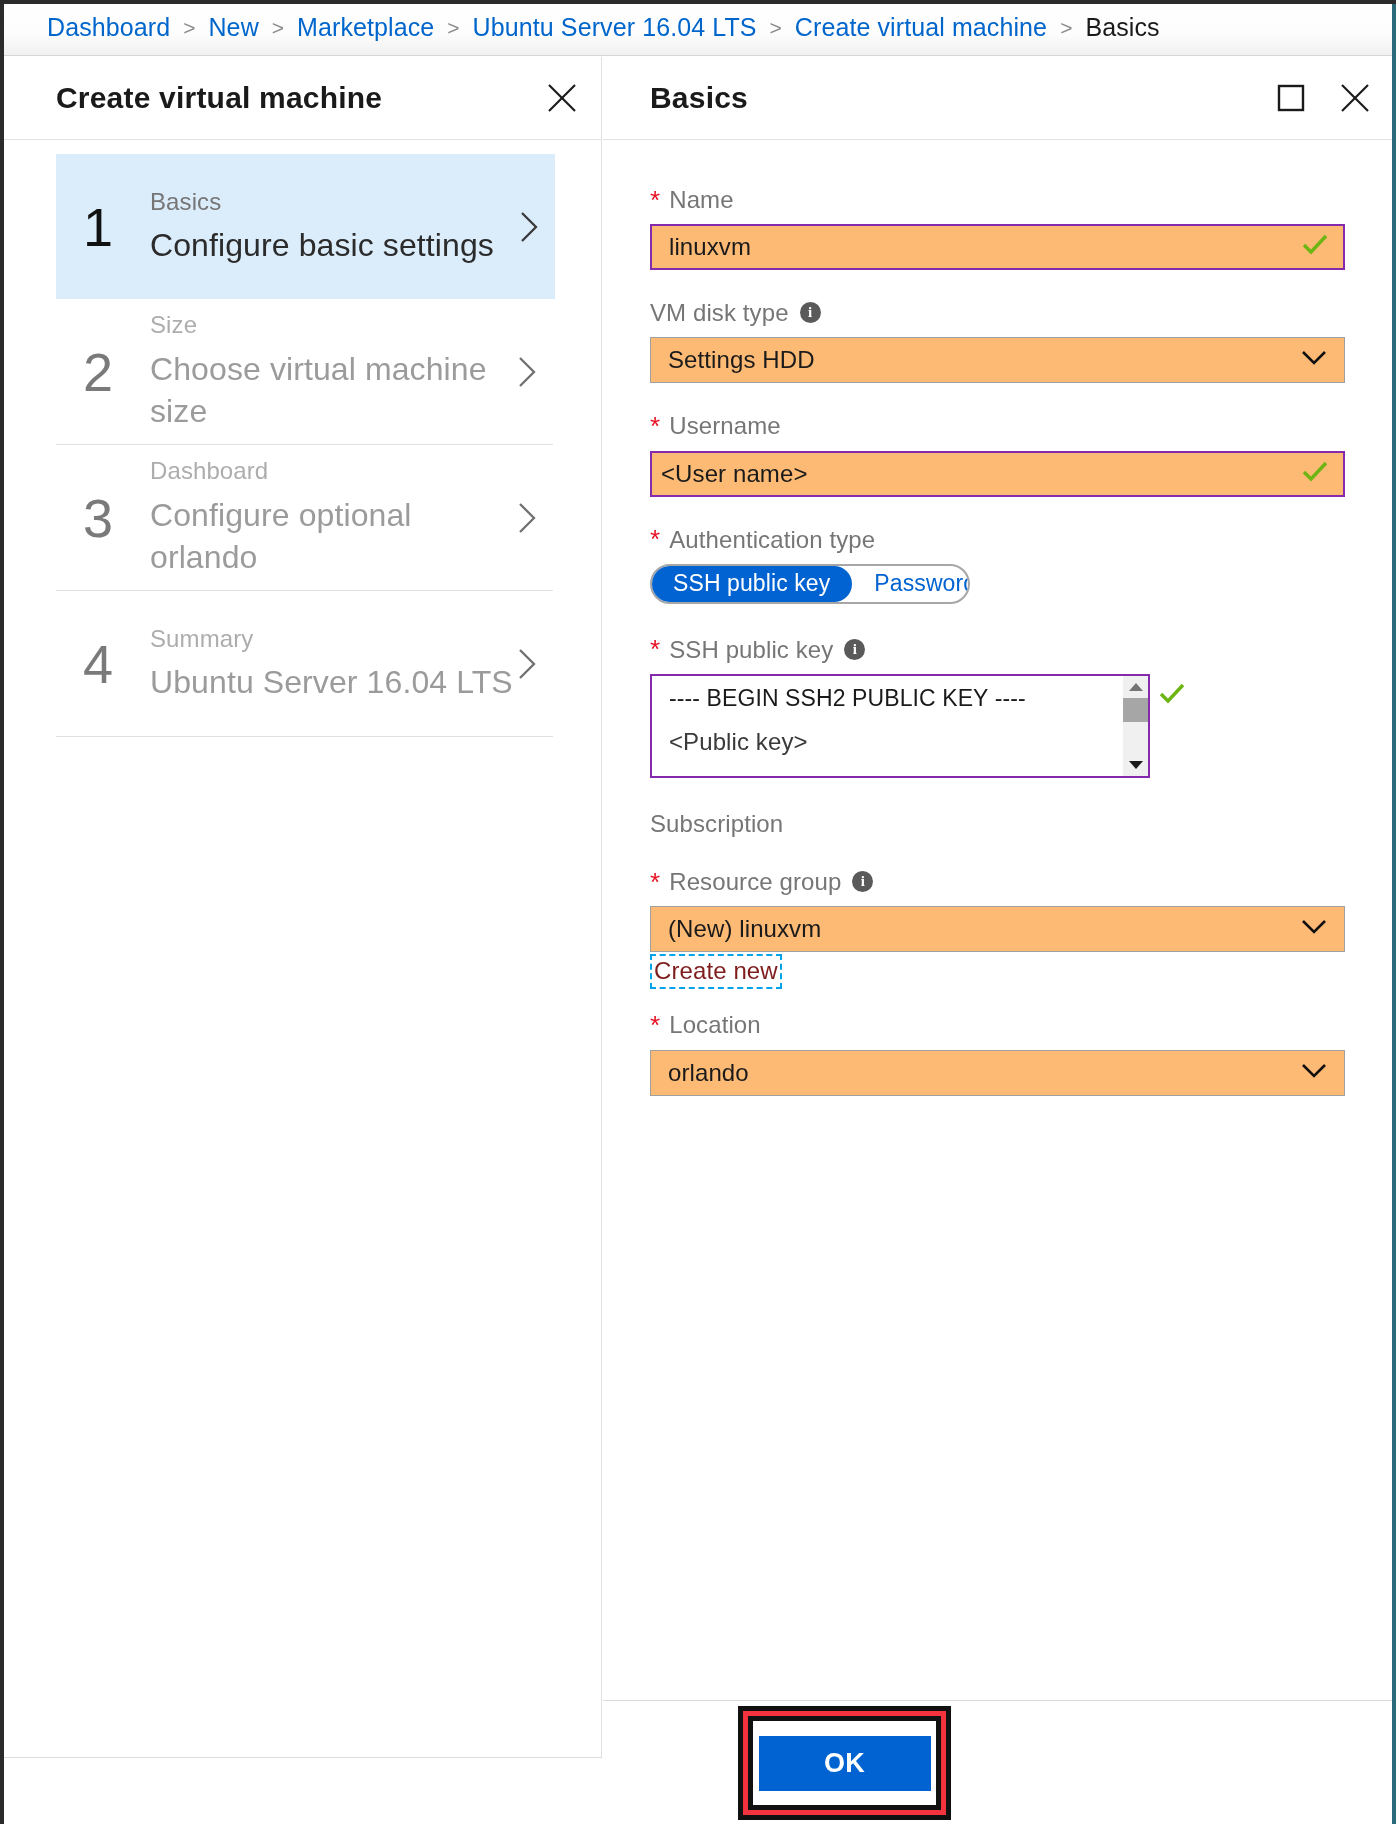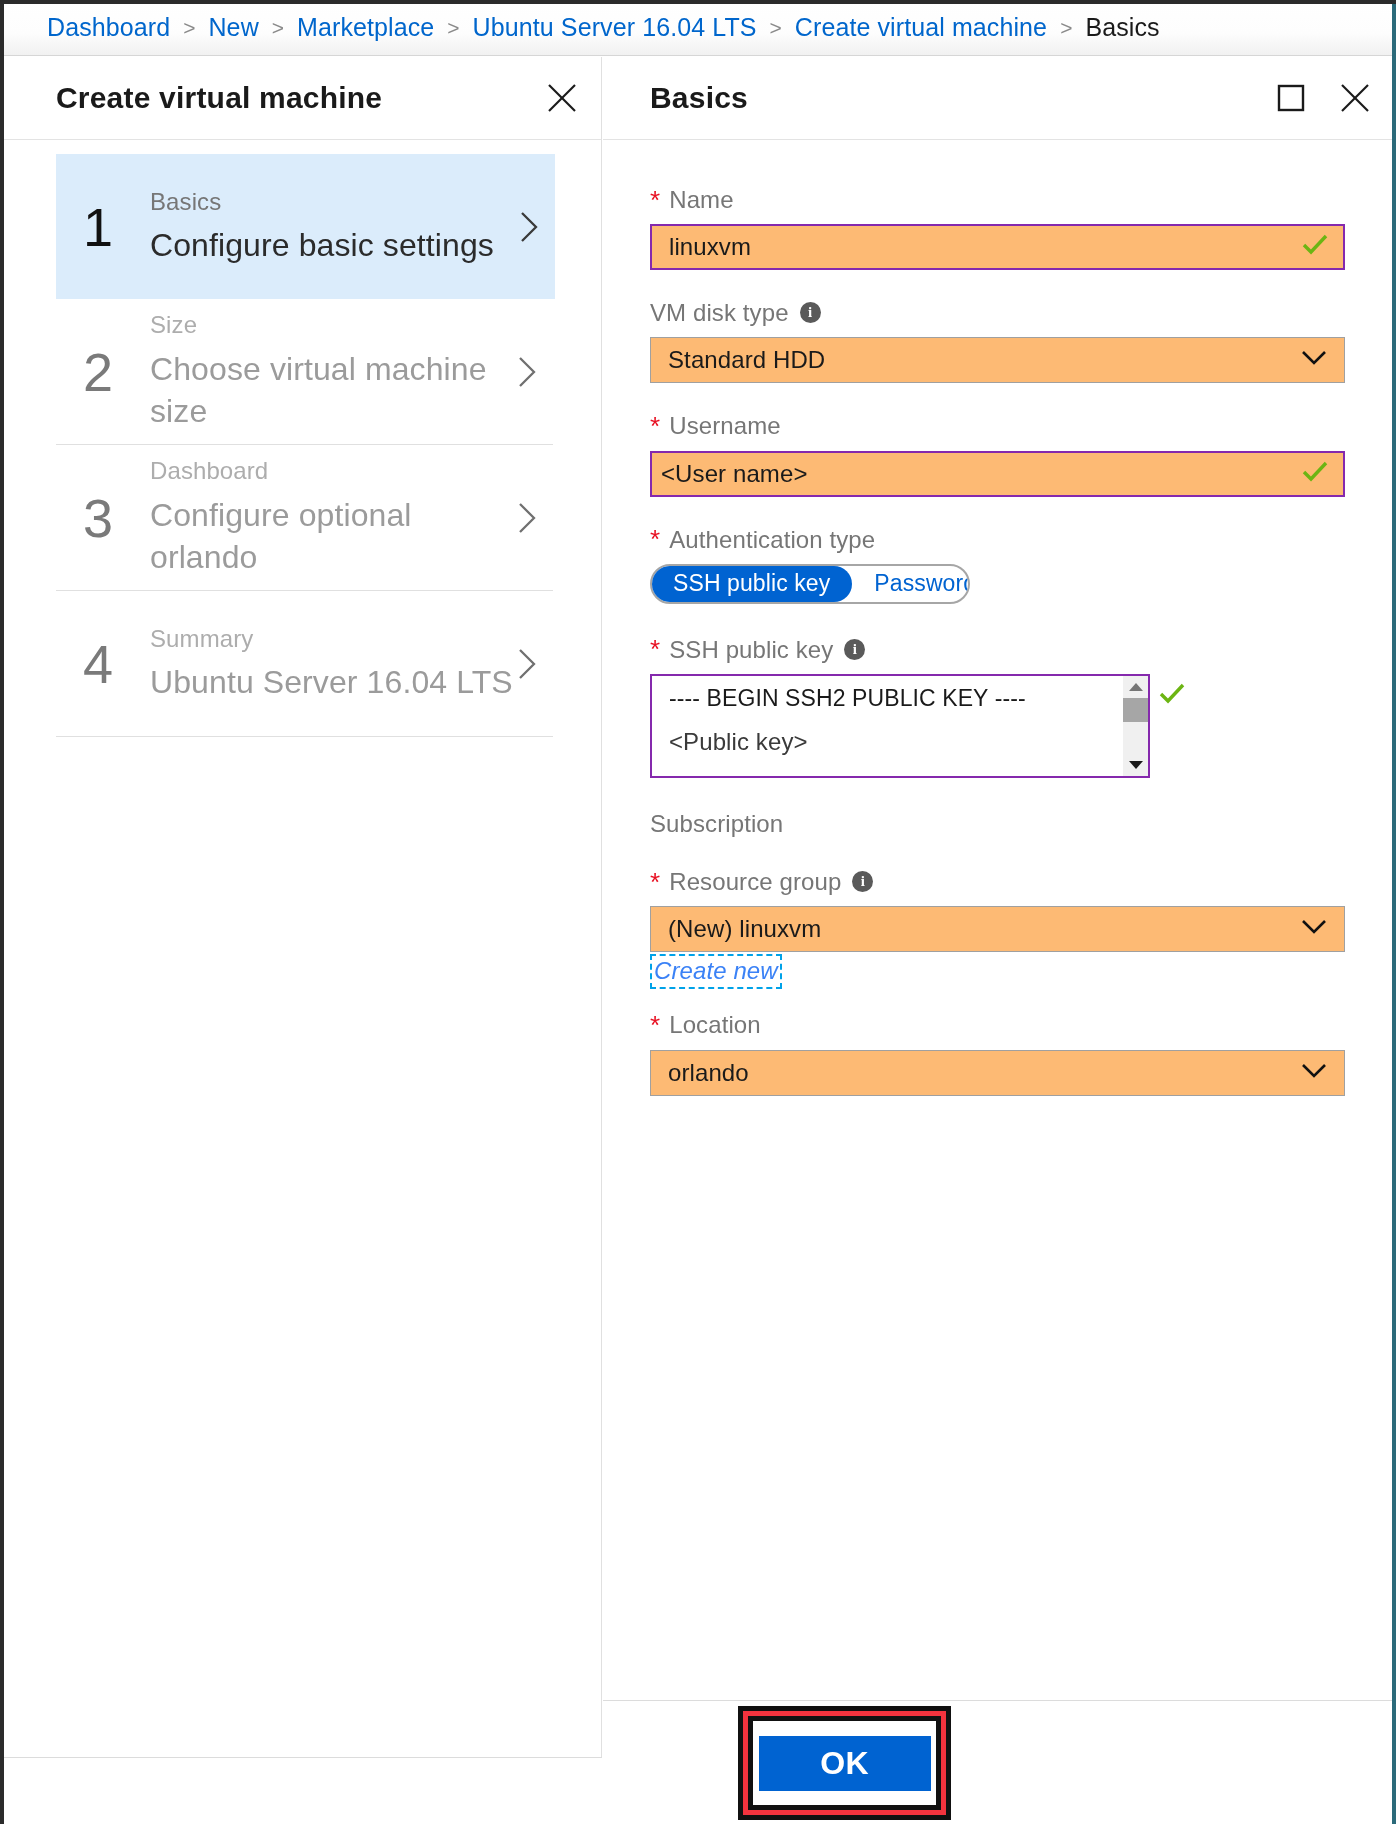--- a/index.html
+++ b/index.html
@@ -189,23 +189,23 @@
     width: 25px; height: 22px; display: flex; align-items: center;
     justify-content: center; cursor: pointer;
   }
   .sb-thumb {
     width: 25px; height: 24px; background: #a6a6a6; cursor: pointer;
   }
   .sb-track { flex: 1 1 auto; }
   .ta-check { margin-left: 8px; margin-top: 8px; }
 
   .createnew {
-    display: inline-block; font-size: 24px; color: #3b82f6;
+    display: inline-block; font-size: 24px; color: #7f1d1d;
     border: 2px dashed #00a2e8; padding: 1px 2px 2px 2px; margin-top: 2px;
-    cursor: pointer; letter-spacing: .1px; font-style: italic;
+    cursor: pointer; letter-spacing: .1px;
   }
 
   
   .footer-line {
     position: absolute; left: 603px; top: 1700px; width: 789px; height: 1px;
     background: #dcdcdc;
   }
   .footer-line-left {
     position: absolute; left: 4px; top: 1757px; width: 598px; height: 1px;
     background: #dcdcdc;
@@ -218,21 +218,21 @@
   .ok-ann-inner {
     position: absolute; inset: 0;
     border: 5px solid #f4333e;
   }
   .ok-ann-white {
     position: absolute; left: 10px; top: 10px; right: 10px; bottom: 10px;
     background: #fff; display: flex; align-items: center; justify-content: center;
   }
   .ok-btn {
     width: 172px; height: 55px; background: #0063d1; color: #fff;
-    font-size: 32px; font-weight: 700; letter-spacing: .3px;
+    font-size: 27px; font-weight: 700; letter-spacing: .3px;
     display: flex; align-items: center; justify-content: center;
     border: none; cursor: pointer; font-family: "Liberation Sans", sans-serif;
   }
 </style>
 </head>
 <body>
 
 <div id="root">
   <div class="topstrip"></div>
   <div class="leftedge"></div>
@@ -355,21 +355,21 @@
           </span>
         </div>
       </div>
 
       <div class="field">
         <div class="flabel">
           <span>VM disk type</span>
           <span class="info-i">i</span>
         </div>
         <div class="ctrl">
-          <span class="val">Standard HDD</span>
+          <span class="val">Settings HDD</span>
           <span class="caret">
             <svg width="26" height="16" viewBox="0 0 26 16">
                 <polyline points="2,2 13,13 24,2" fill="none" stroke="#111" stroke-width="2.6"></polyline>
               </svg>
           </span>
         </div>
       </div>
 
       <div class="field">
         <div class="flabel">

